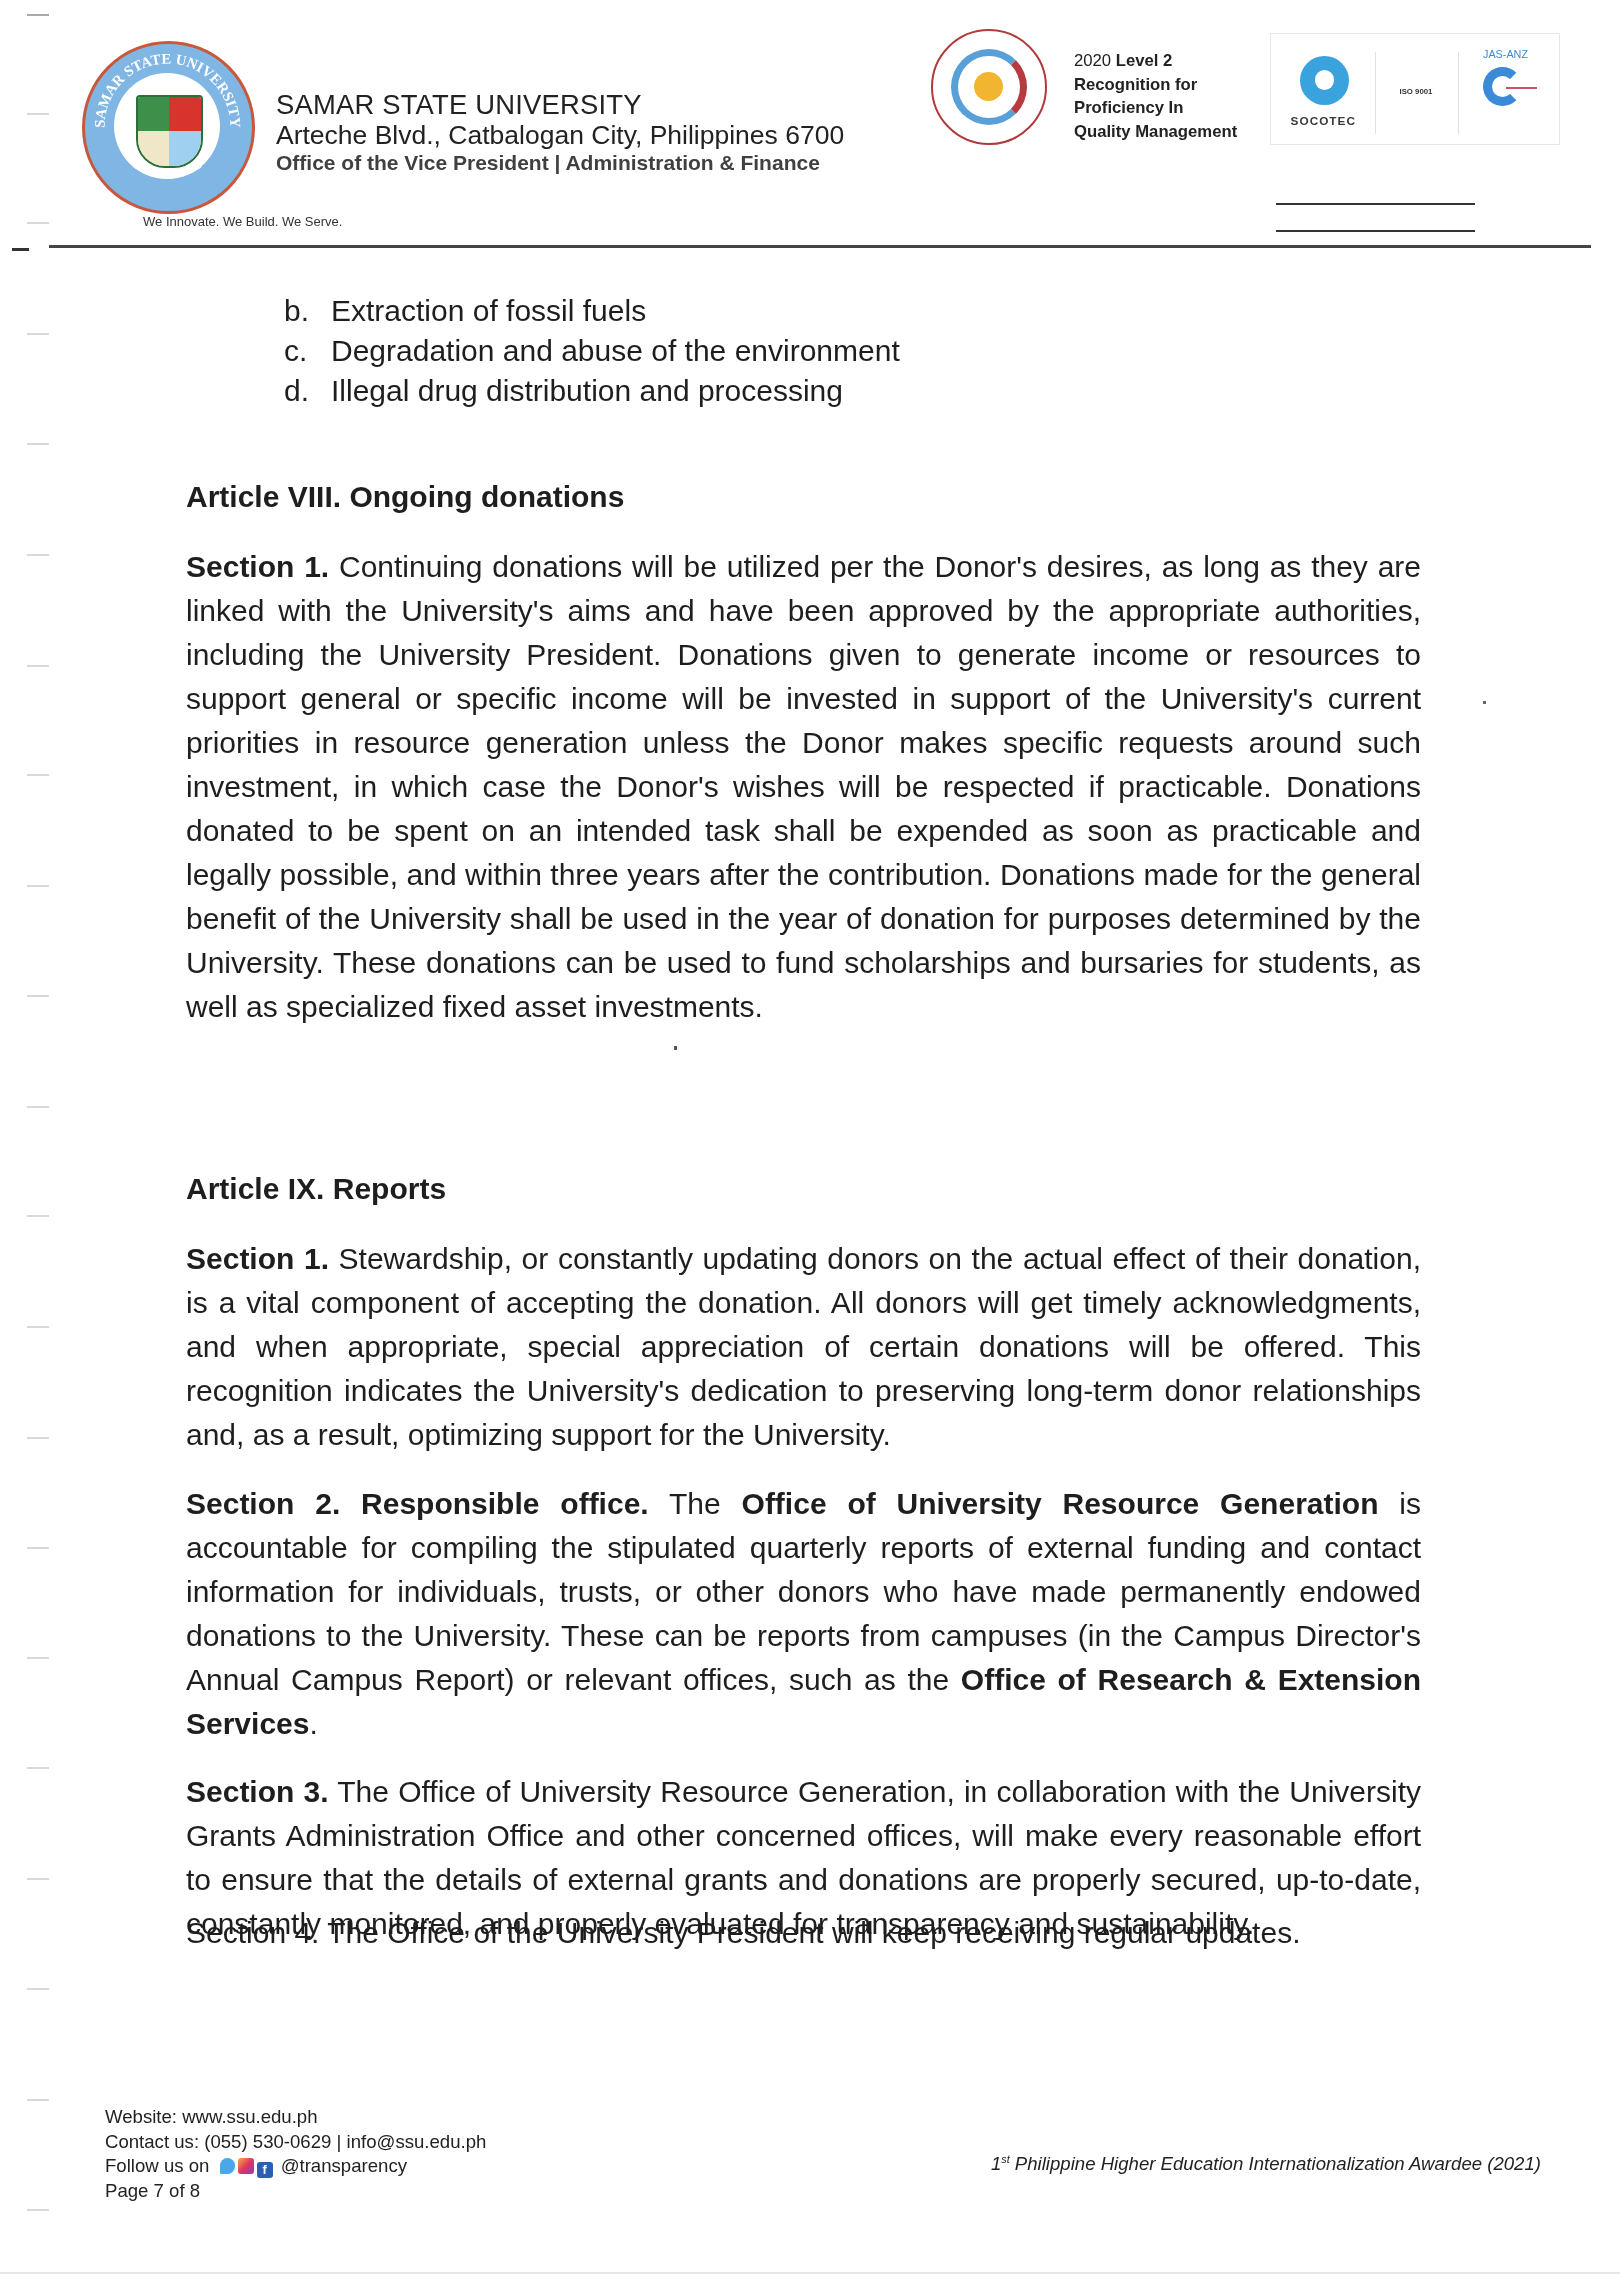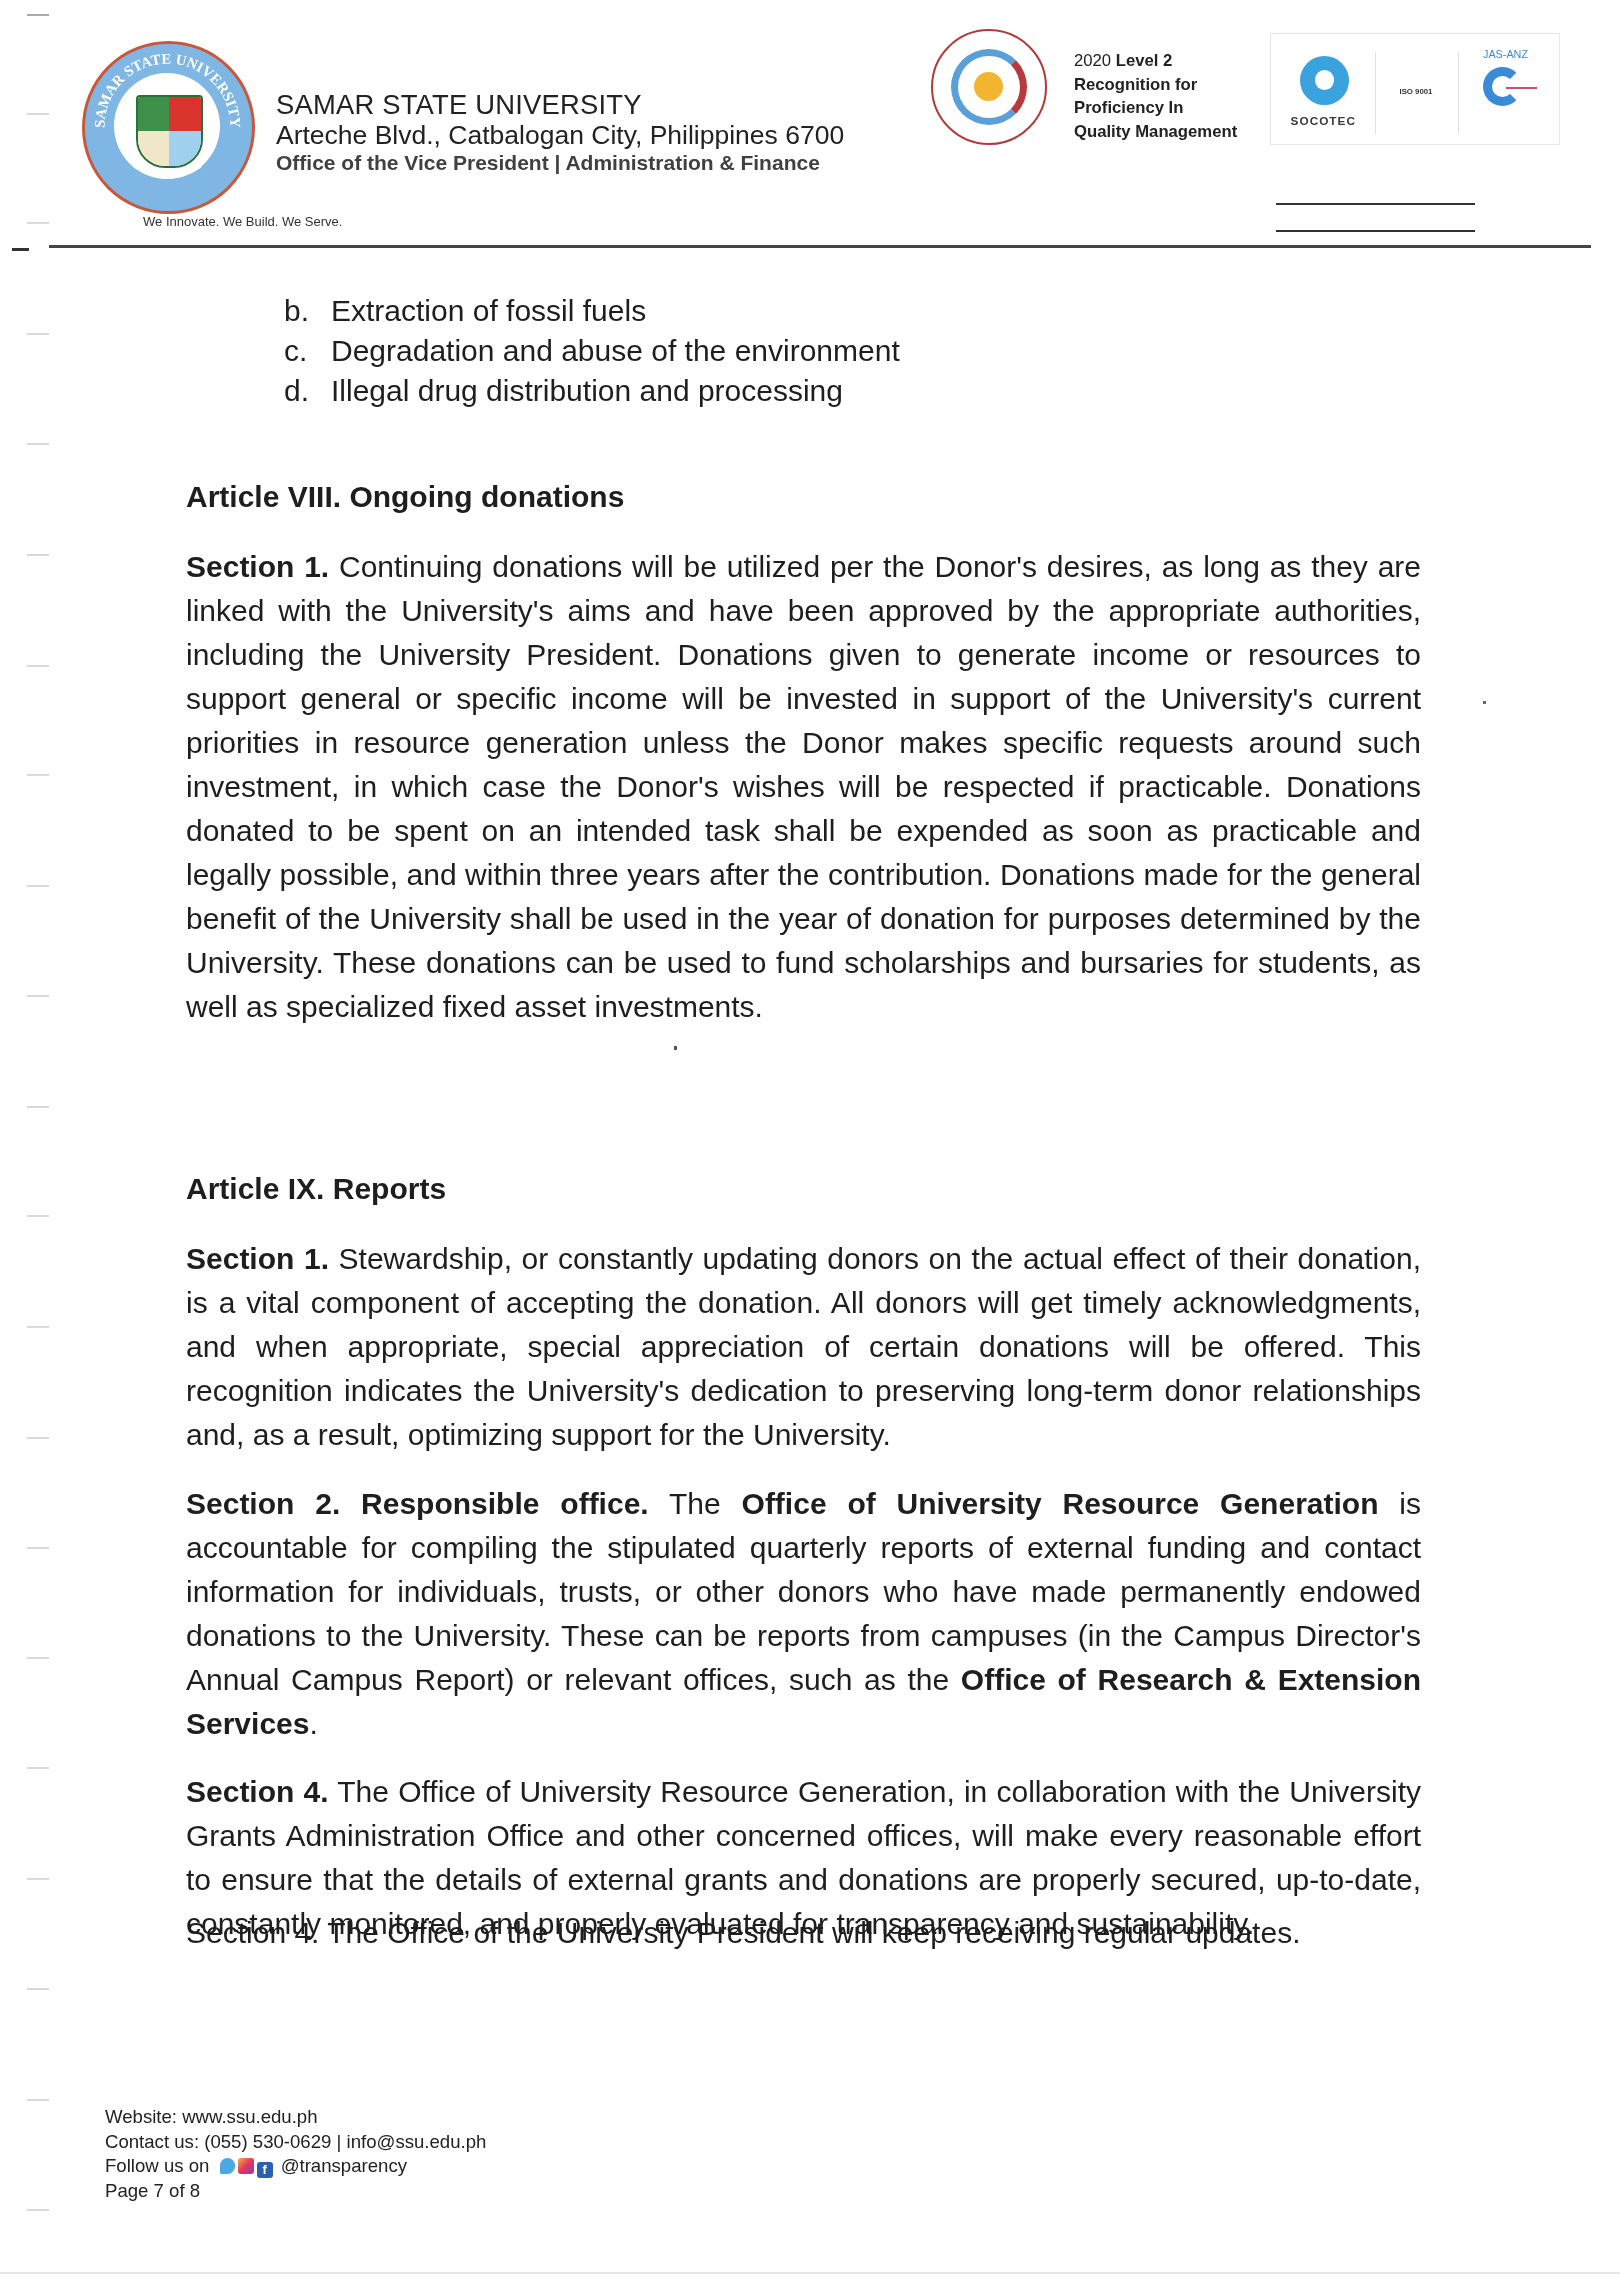--- a/index.html
+++ b/index.html
@@ -168,33 +168,34 @@
 
 <div class="abs para" style="top:1237px;">
   <b>Section 1.</b><span> Stewardship, or constantly updating donors on the actual effect of their donation, is a vital component of accepting the donation. All donors will get timely acknowledgments, and when appropriate, special appreciation of certain donations will be offered. This recognition indicates the University's dedication to preserving long-term donor relationships and, as a result, optimizing support for the University.</span>
 </div>
 
 <div class="abs para" style="top:1482px;">
   <b>Section 2. Responsible office.</b><span> The </span><b>Office of University Resource Generation</b><span> is accountable for compiling the stipulated quarterly reports of external funding and contact information for individuals, trusts, or other donors who have made permanently endowed donations to the University. These can be reports from campuses (in the Campus Director's Annual Campus Report) or relevant offices, such as the </span><b>Office of Research &amp; Extension Services</b><span>.</span>
 </div>
 
 <div class="abs para" style="top:1770px;">
-  <b>Section 4.</b><span> The Office of University Resource Generation, in collaboration with the University Grants Administration Office and other concerned offices, will make every reasonable effort to ensure that the details of external grants and donations are properly secured, up-to-date, constantly monitored, and properly evaluated for transparency and sustainability.</span>
+  <b>Section 3.</b><span> The Office of University Resource Generation, in collaboration with the University Grants Administration Office and other concerned offices, will make every reasonable effort to ensure that the details of external grants and donations are properly secured, up-to-date, constantly monitored, and properly evaluated for transparency and sustainability.</span>
 </div>
 
 <div class="abs para" style="top:1911px;">Section 4. The Office of the University President will keep receiving regular updates.</div>
 
 <div class="abs footer-left">
   <div>Website: www.ssu.edu.ph</div>
   <div>Contact us: (055) 530-0629 | info@ssu.edu.ph</div>
   <div>
     <span>Follow us on</span>&nbsp;
     <span class="social-icon tw"></span><span class="social-icon ig"></span><span class="social-icon fb">f</span>
     <span>@transparency</span>
   </div>
   <div>Page 7 of 8</div>
 </div>
 
 <div class="abs footer-right">
+  <div><span>1</span><sup>st</sup><span> Philippine Higher Education Internationalization Awardee (2021)</span></div>
 </div>
 
 <div class="abs bottom-rule"></div>
 
 
 </body></html>

